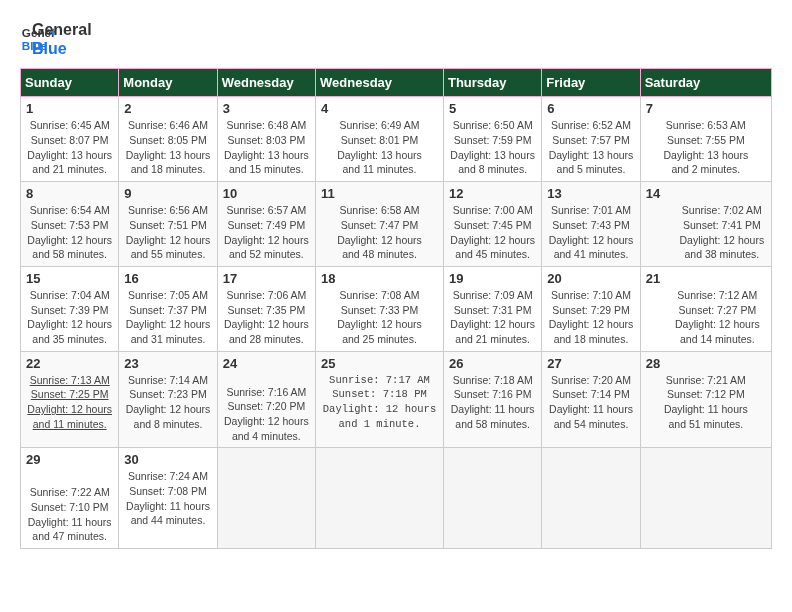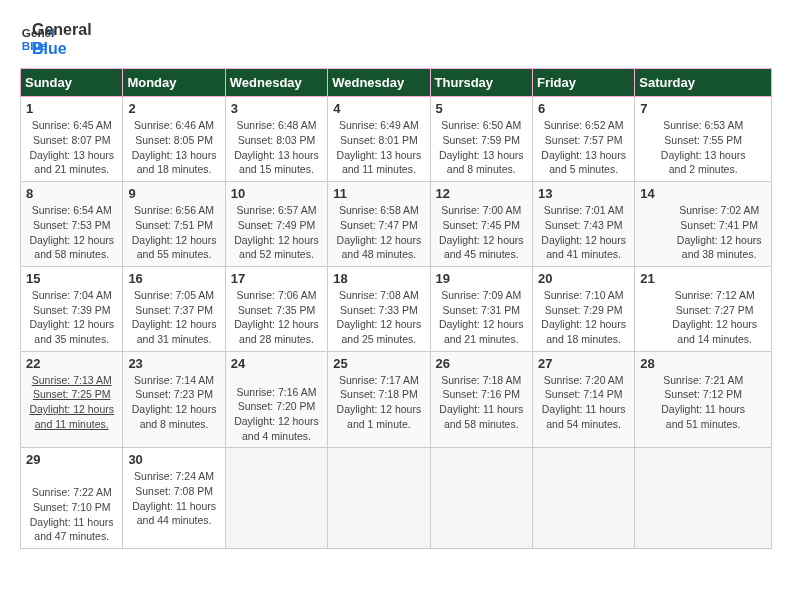--- a/index.html
+++ b/index.html
@@ -284,21 +284,21 @@
         </td>
         <td>
           <span class="day-num">24</span>
           <div class="day-info" style="white-space: pre-line; margin-top: 14px;">Sunrise: 7:16 AM
 Sunset: 7:20 PM
 Daylight: 12 hours
 and 4 minutes.</div>
         </td>
         <td>
           <span class="day-num">25</span>
-          <div class="day-info" style="white-space: pre-line;">Sunrise: 7:17 AM
+          <div class="day-info" style="white-space: pre-line; font-family: Liberation Mono, monospace;">Sunrise: 7:17 AM
 Sunset: 7:18 PM
 Daylight: 12 hours
 and 1 minute.</div>
         </td>
         <td>
           <span class="day-num">26</span>
           <div class="day-info" style="white-space: pre-line;">Sunrise: 7:18 AM
 Sunset: 7:16 PM
 Daylight: 11 hours
 and 58 minutes.</div>

